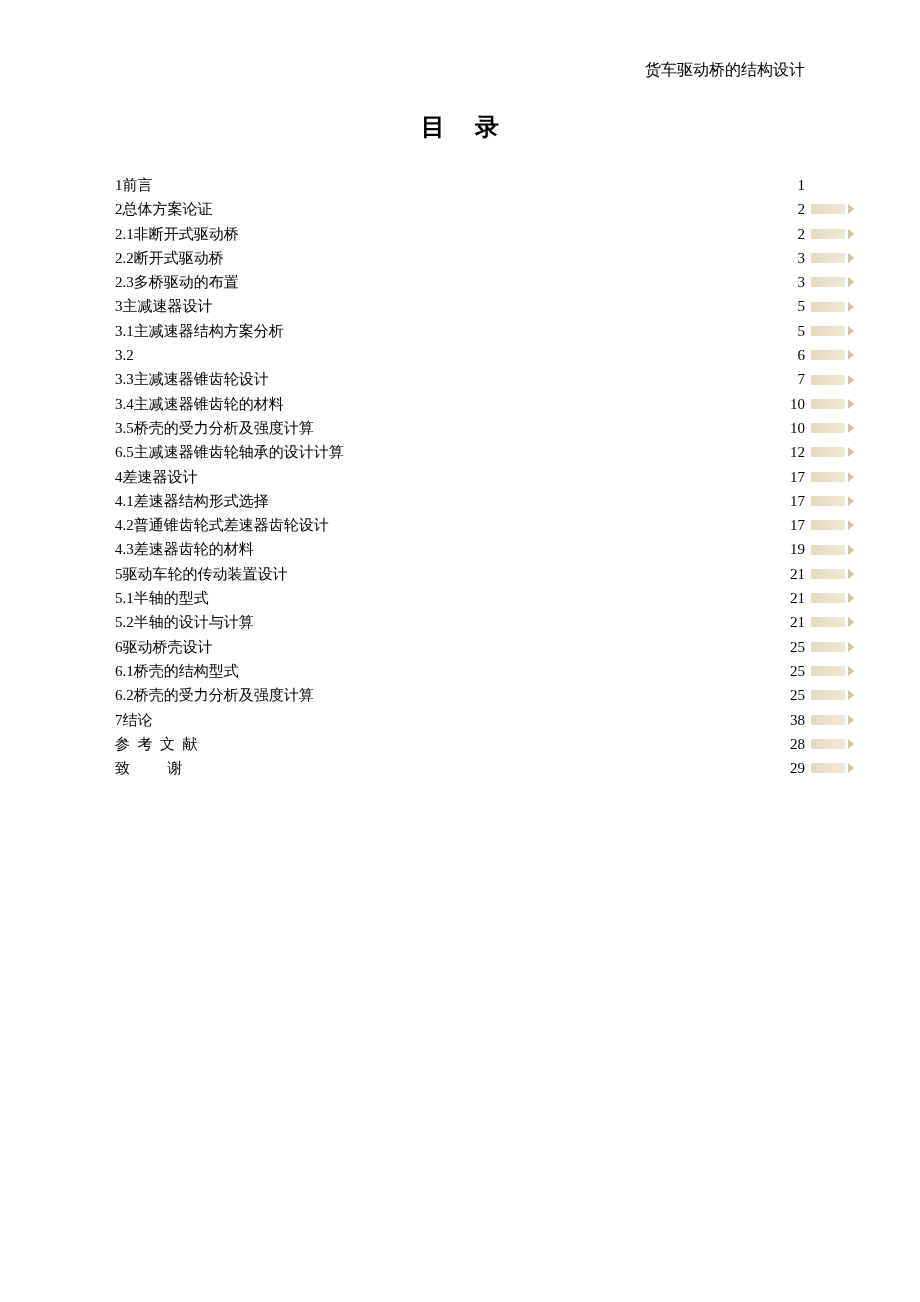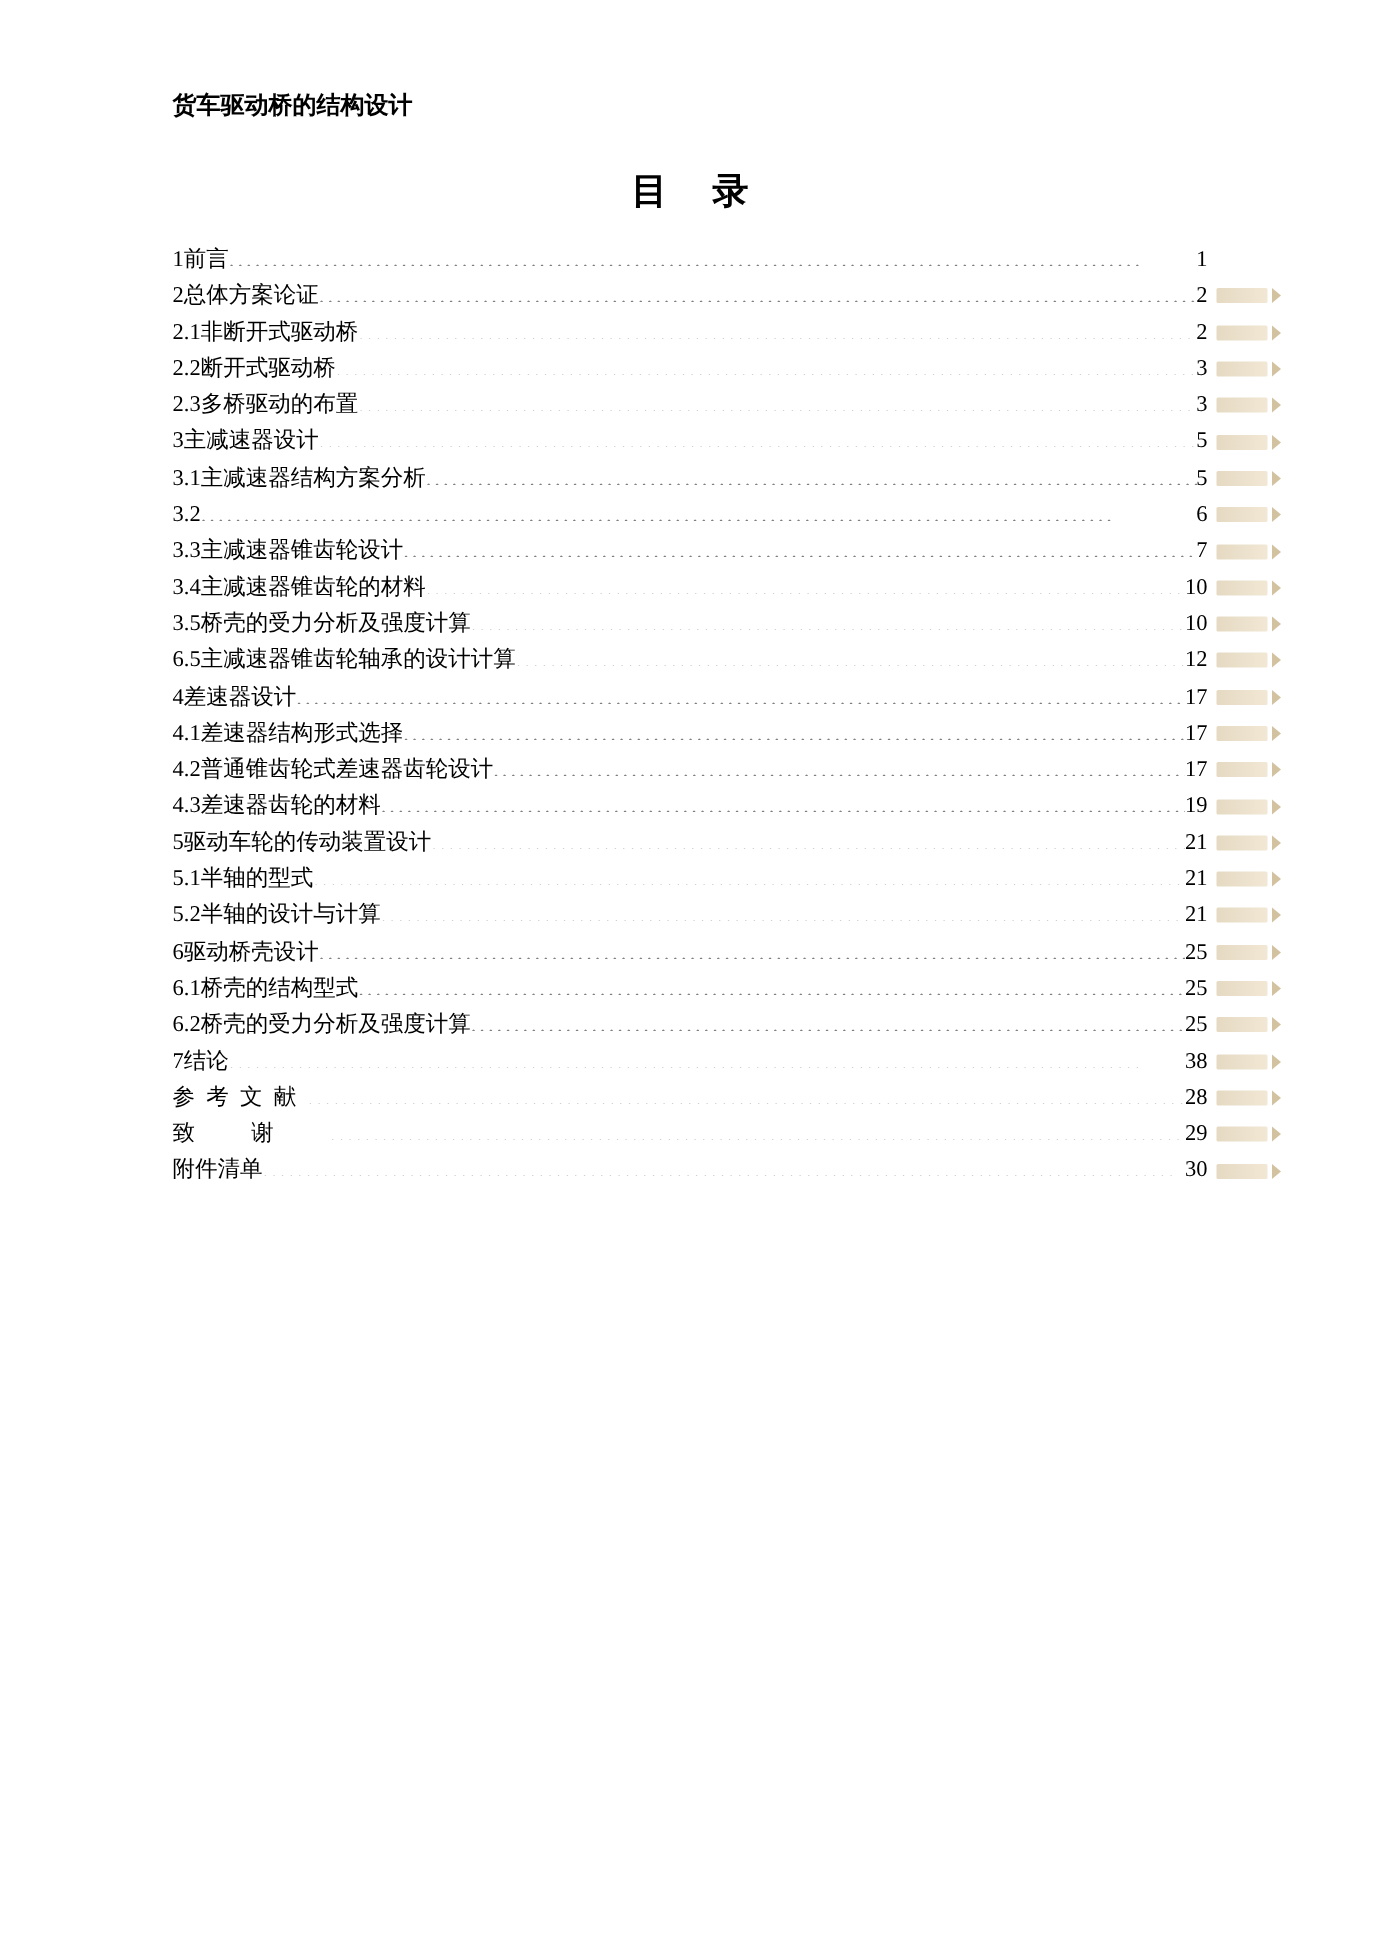--- a/index.html
+++ b/index.html
@@ -9,31 +9,31 @@
     }
     body {
       width: 920px;
       height: 1302px;
       background: #ffffff;
       font-family: "SimSun", "宋体", serif;
       padding: 60px 115px 60px 115px;
       color: #000;
     }
     .header-title {
-      text-align: left;
+      text-align: right;
       font-size: 16px;
-      font-weight: bold;
+      font-weight: normal;
       margin-bottom: 30px;
     }
     .toc-title {
       text-align: center;
       font-size: 24px;
       font-weight: bold;
       letter-spacing: 30px;
-      margin-bottom: 18px;
+      margin-bottom: 30px;
       padding-left: 30px;
     }
     .toc-list {
       font-size: 15px;
       line-height: 1.62;
     }
     .toc-entry {
       display: flex;
       align-items: baseline;
       white-space: nowrap;
@@ -298,21 +298,13 @@
       <span class="paragraph-marker"></span>
     </div>
     <div class="toc-entry">
       <span class="toc-num"></span>
       <span class="toc-text spaced-wide">致谢</span>
       <span class="toc-dots"></span>
       <span class="toc-page">29</span>
       <span class="line-marker"></span>
       <span class="paragraph-marker"></span>
     </div>
-    <div class="toc-entry">
-      <span class="toc-num"></span>
-      <span class="toc-text ">附件清单</span>
-      <span class="toc-dots"></span>
-      <span class="toc-page">30</span>
-      <span class="line-marker"></span>
-      <span class="paragraph-marker"></span>
-    </div>
   </div>
 
 </body></html>

